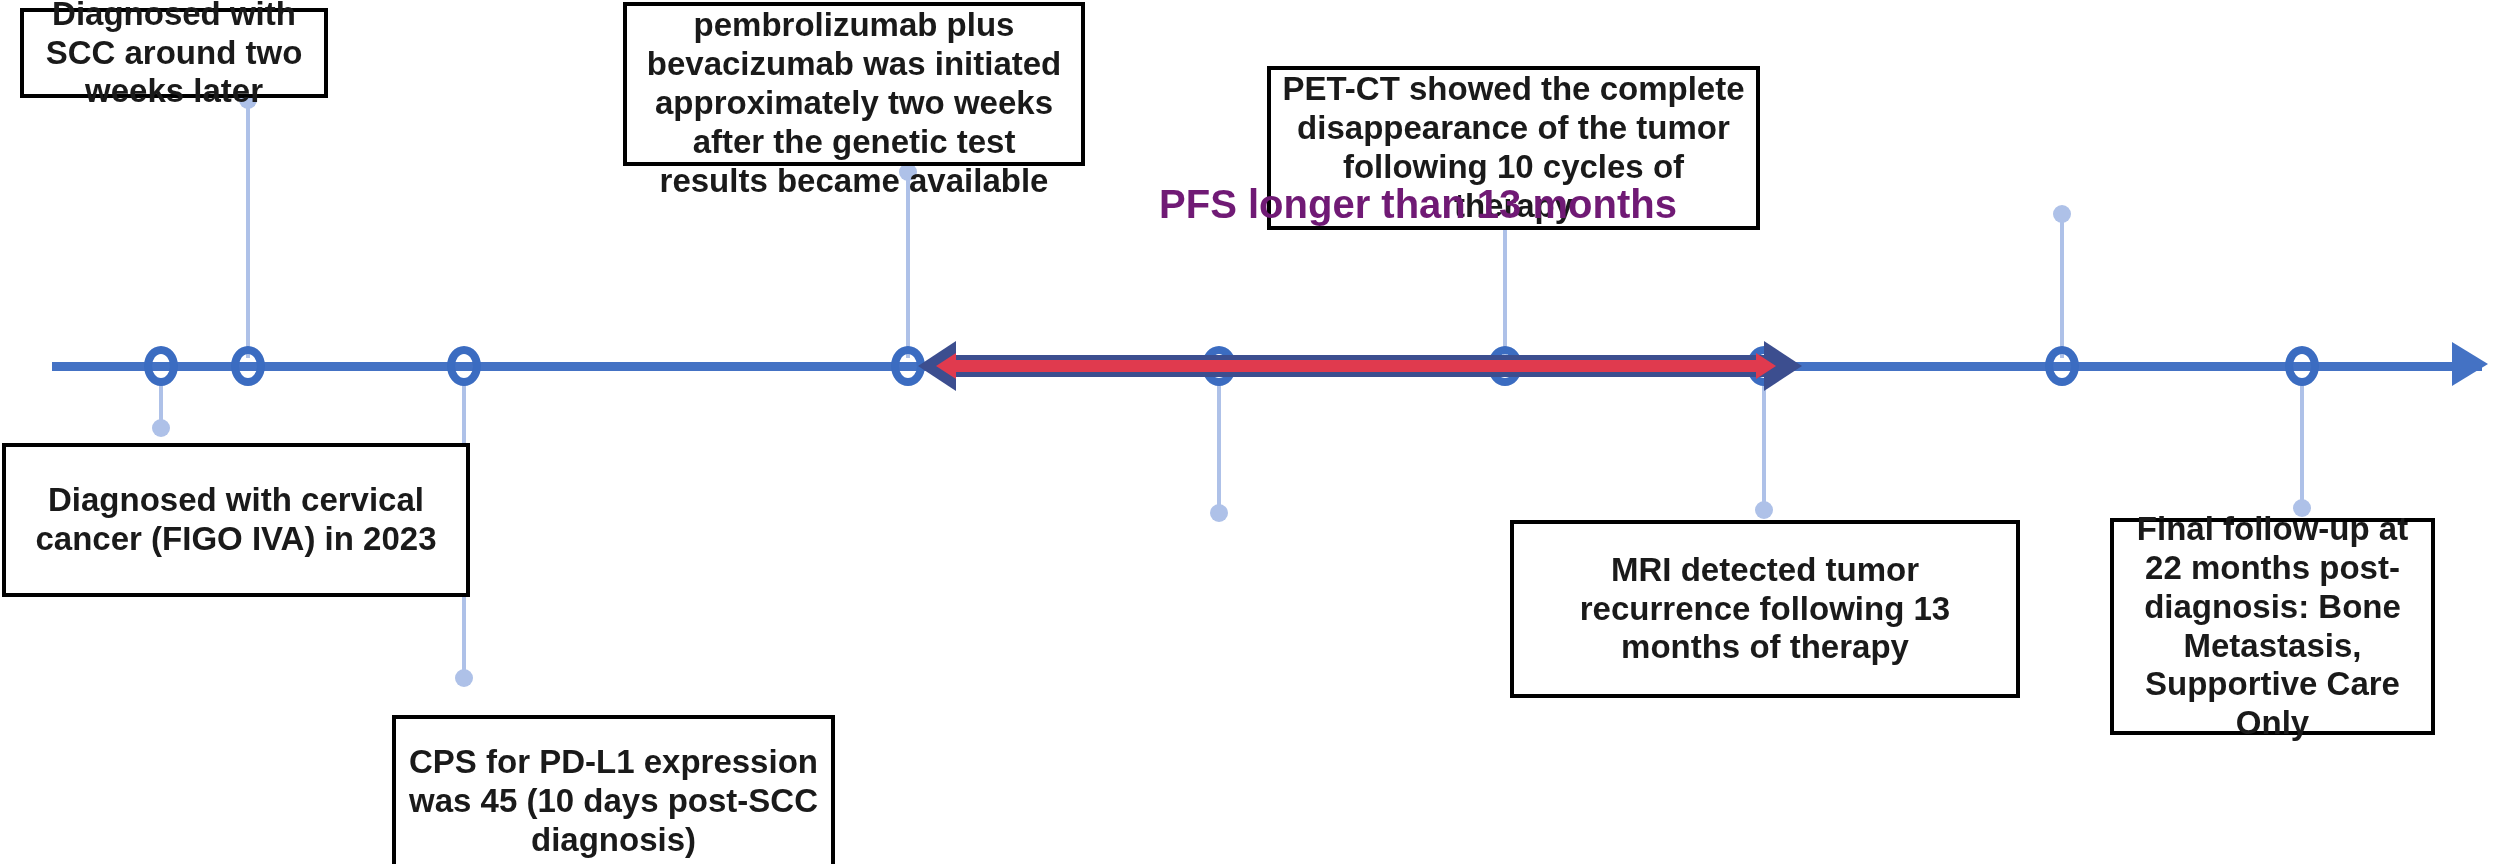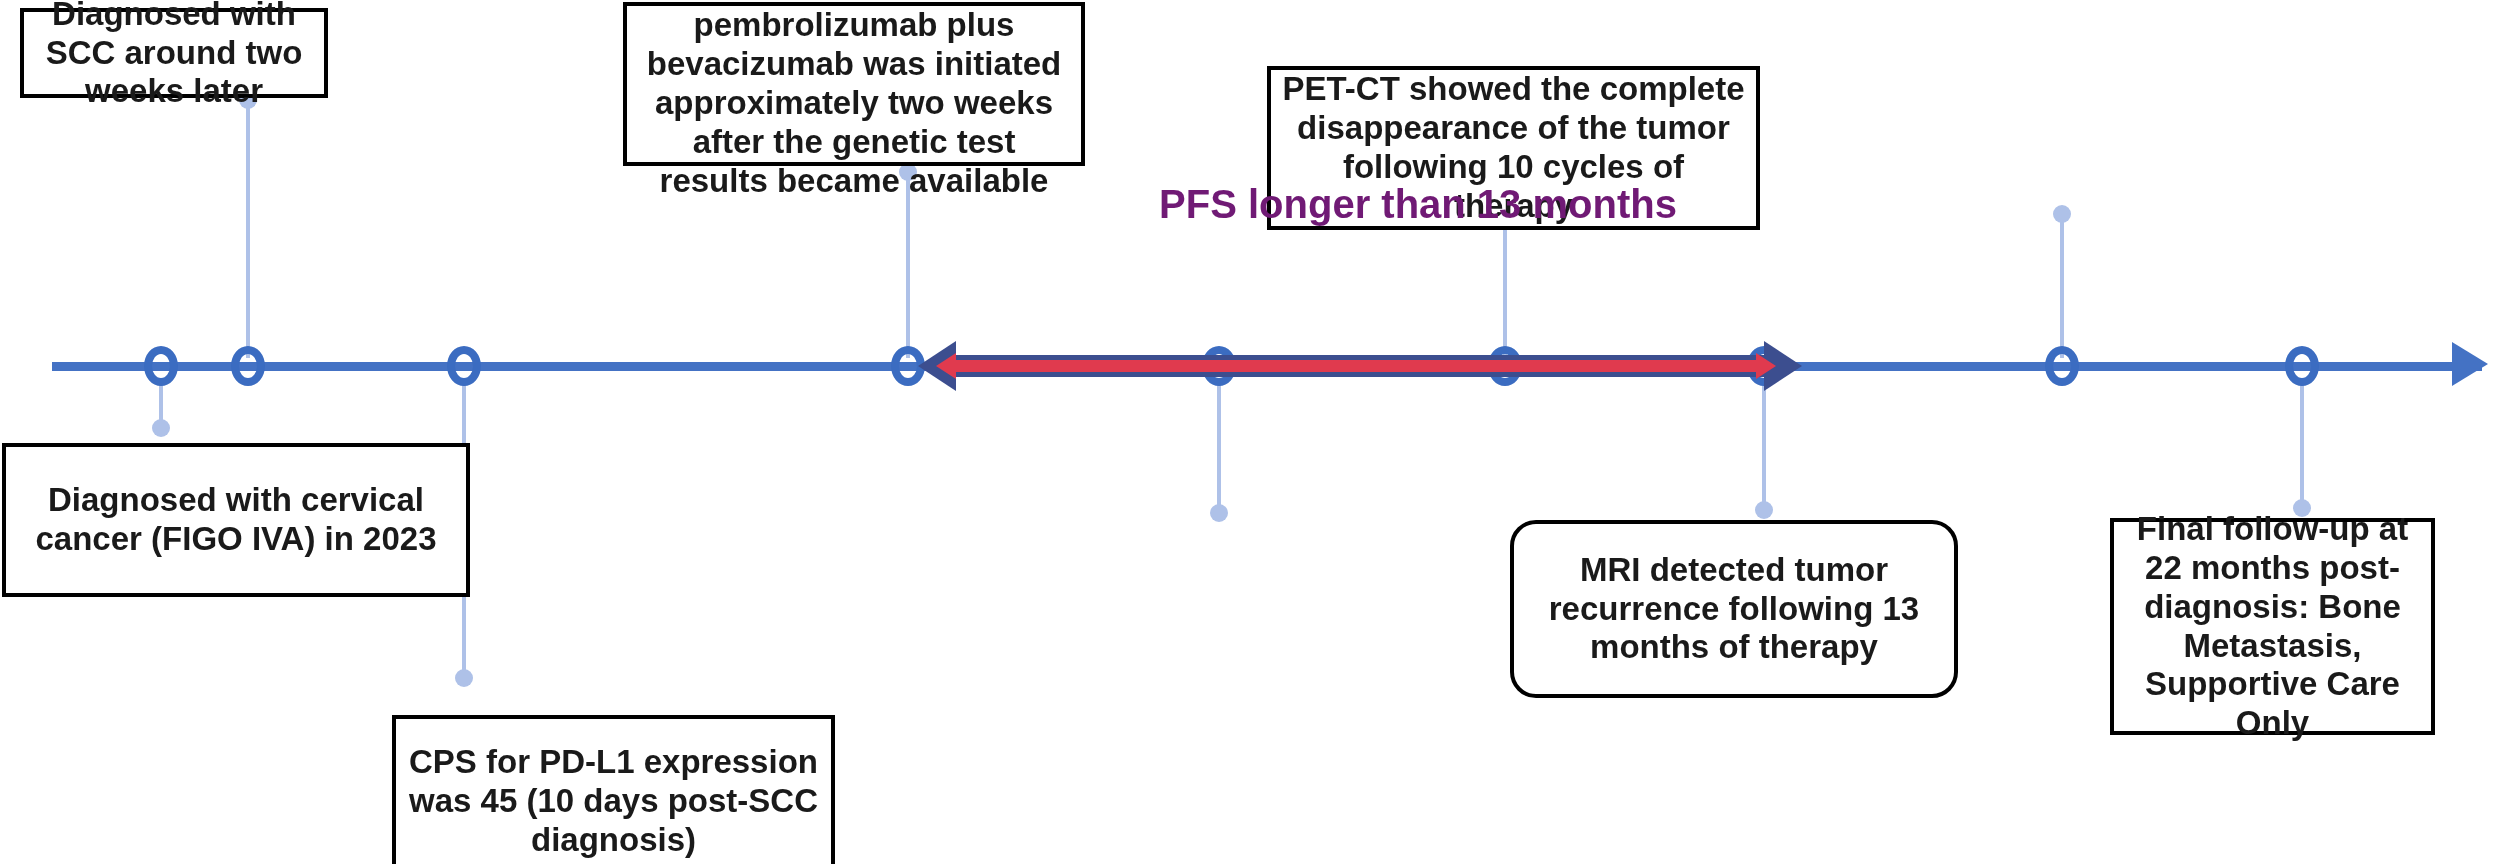--- a/index.html
+++ b/index.html
@@ -203,21 +203,21 @@
   <div class="callout" style="left: 1267px; top: 66px; width: 493px; height: 164px; font-size: 33px; align-items: center;">
     <span>PET-CT showed the complete disappearance of the tumor following 10 cycles of therapy</span>
   </div>
 
 
   <div class="callout" style="left: 2px; top: 443px; width: 468px; height: 154px; font-size: 33px;">
     <span>Diagnosed with cervical cancer (FIGO IVA) in 2023</span>
   </div>
 
 
-  <div class="callout" style="left: 1510px; top: 520px; width: 448px; height: 178px; font-size: 33px; border-radius: 26px;">
+  <div class="callout" style="left: 1510px; top: 520px; width: 510px; height: 178px; font-size: 33px;">
     <span>MRI detected tumor recurrence following 13 months of therapy</span>
   </div>
 
   <div class="callout" style="left: 392px; top: 715px; width: 443px; height: 173px; font-size: 33px;">
     <span>CPS for PD-L1 expression was 45 (10 days post-SCC diagnosis)</span>
   </div>
 
   <div class="callout" style="left: 2110px; top: 518px; width: 325px; height: 217px; font-size: 33px;">
     <span>Final follow-up at 22 months post-diagnosis: Bone Metastasis, Supportive Care Only</span>
   </div>

